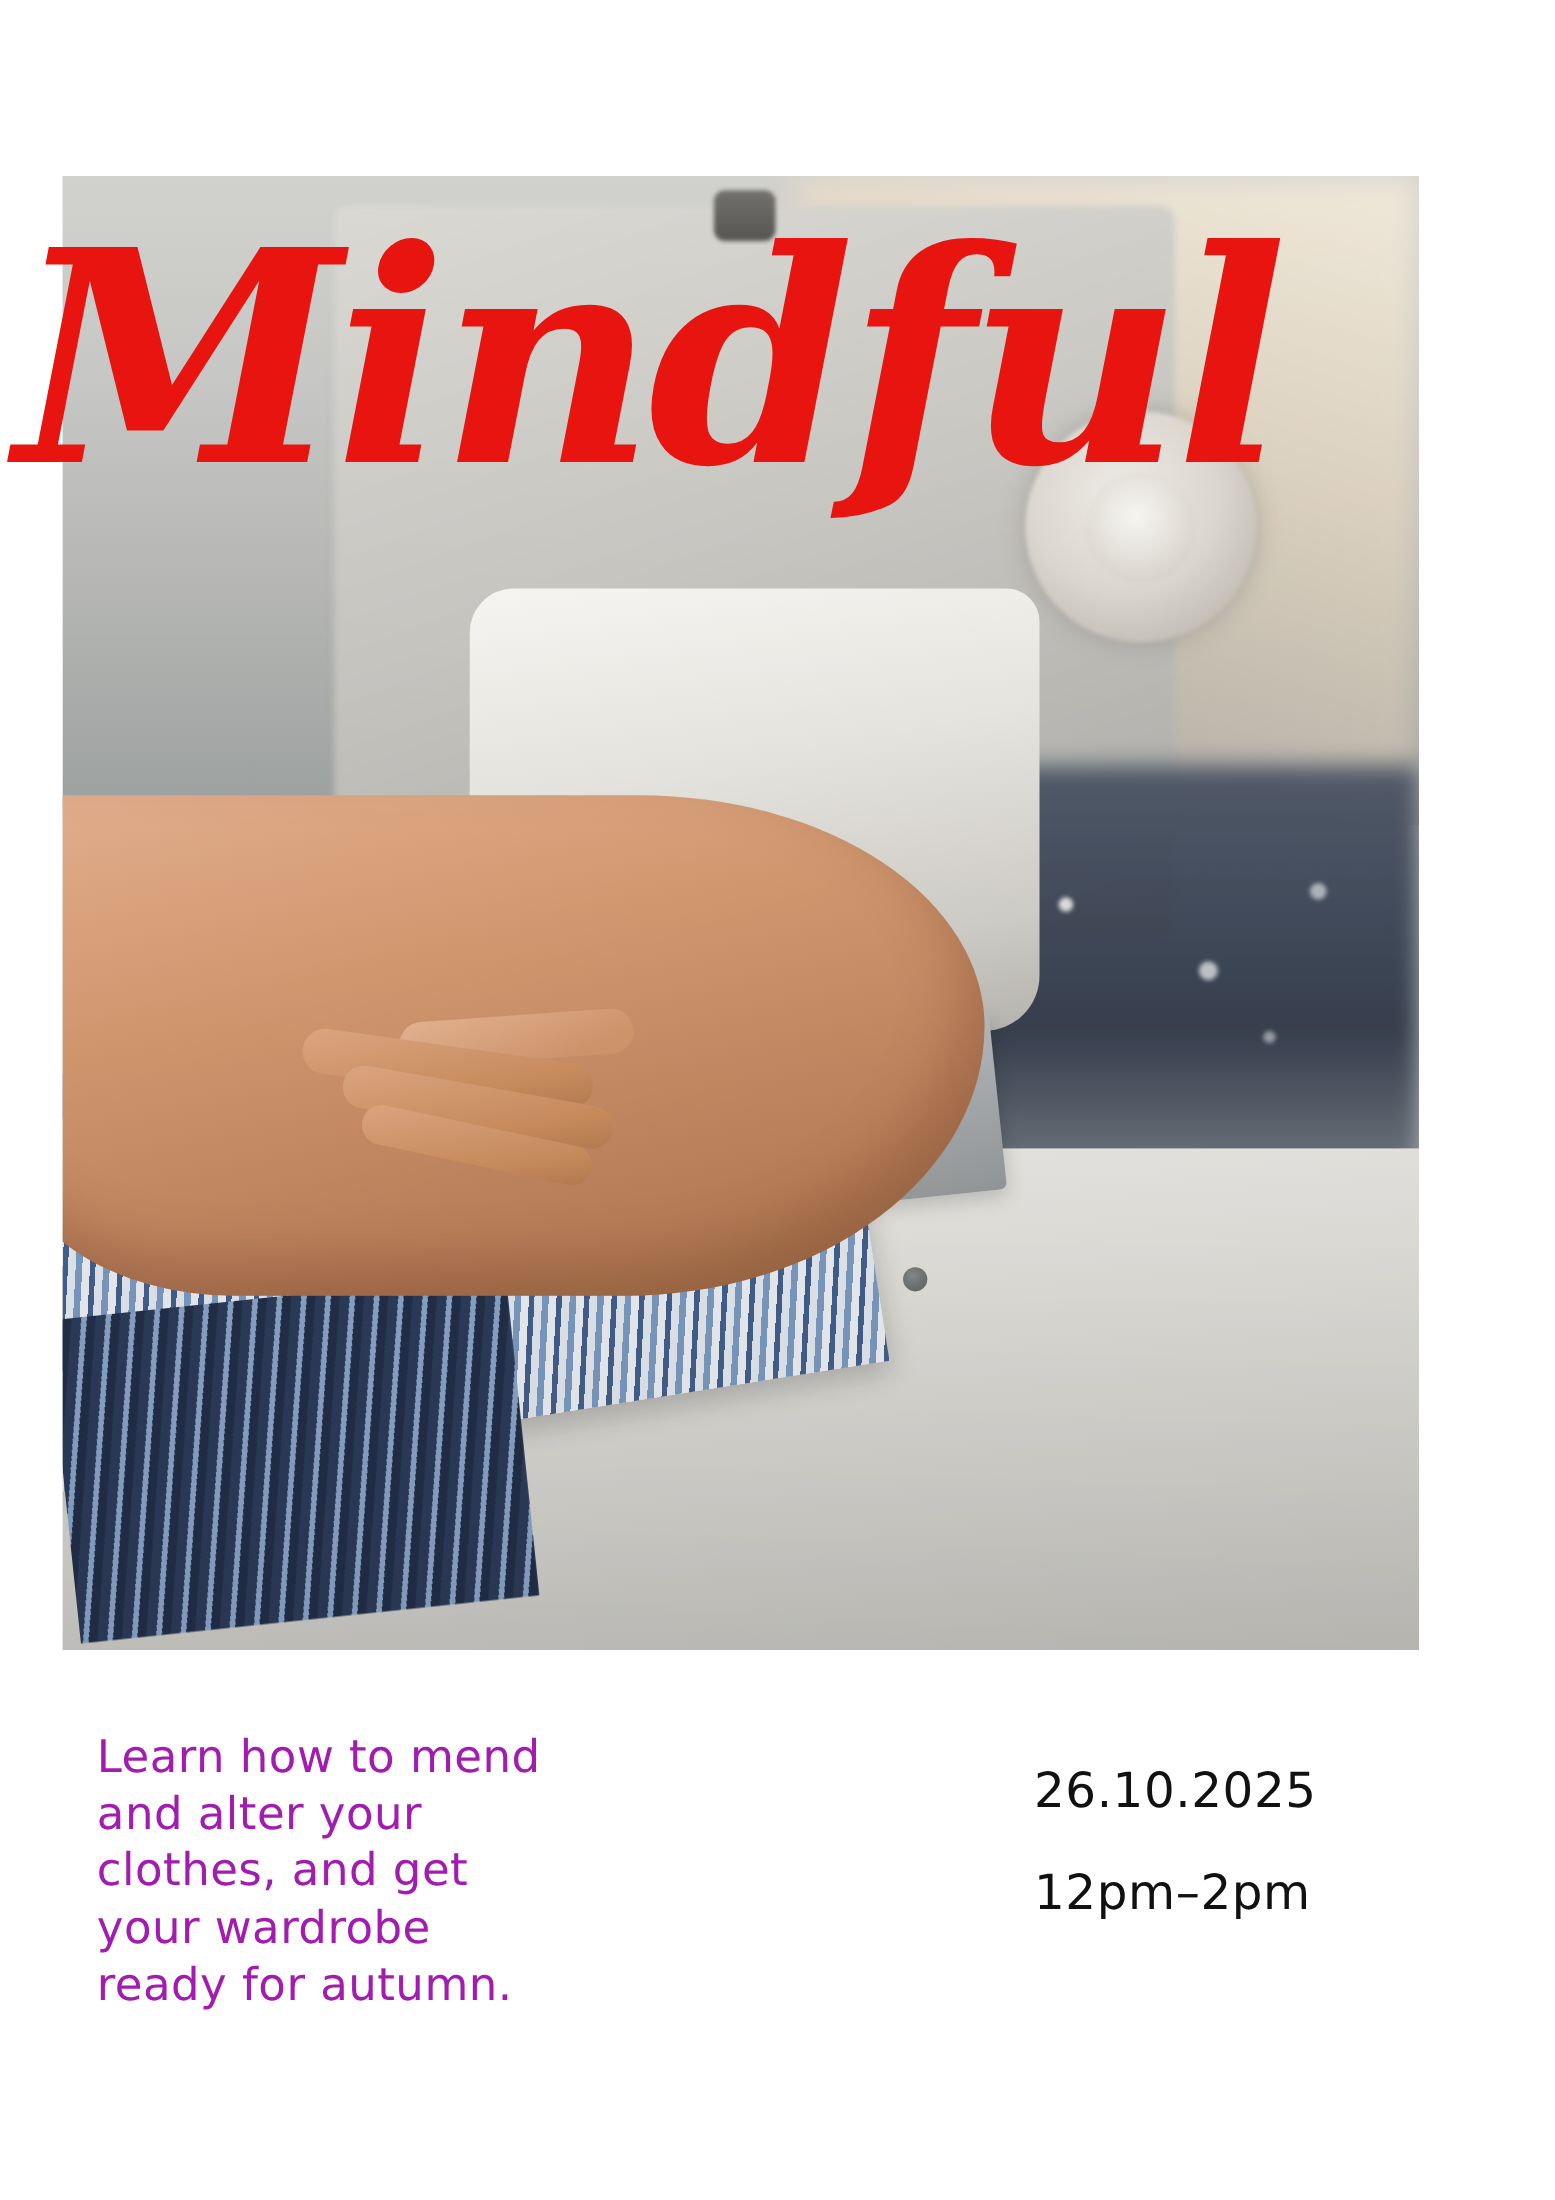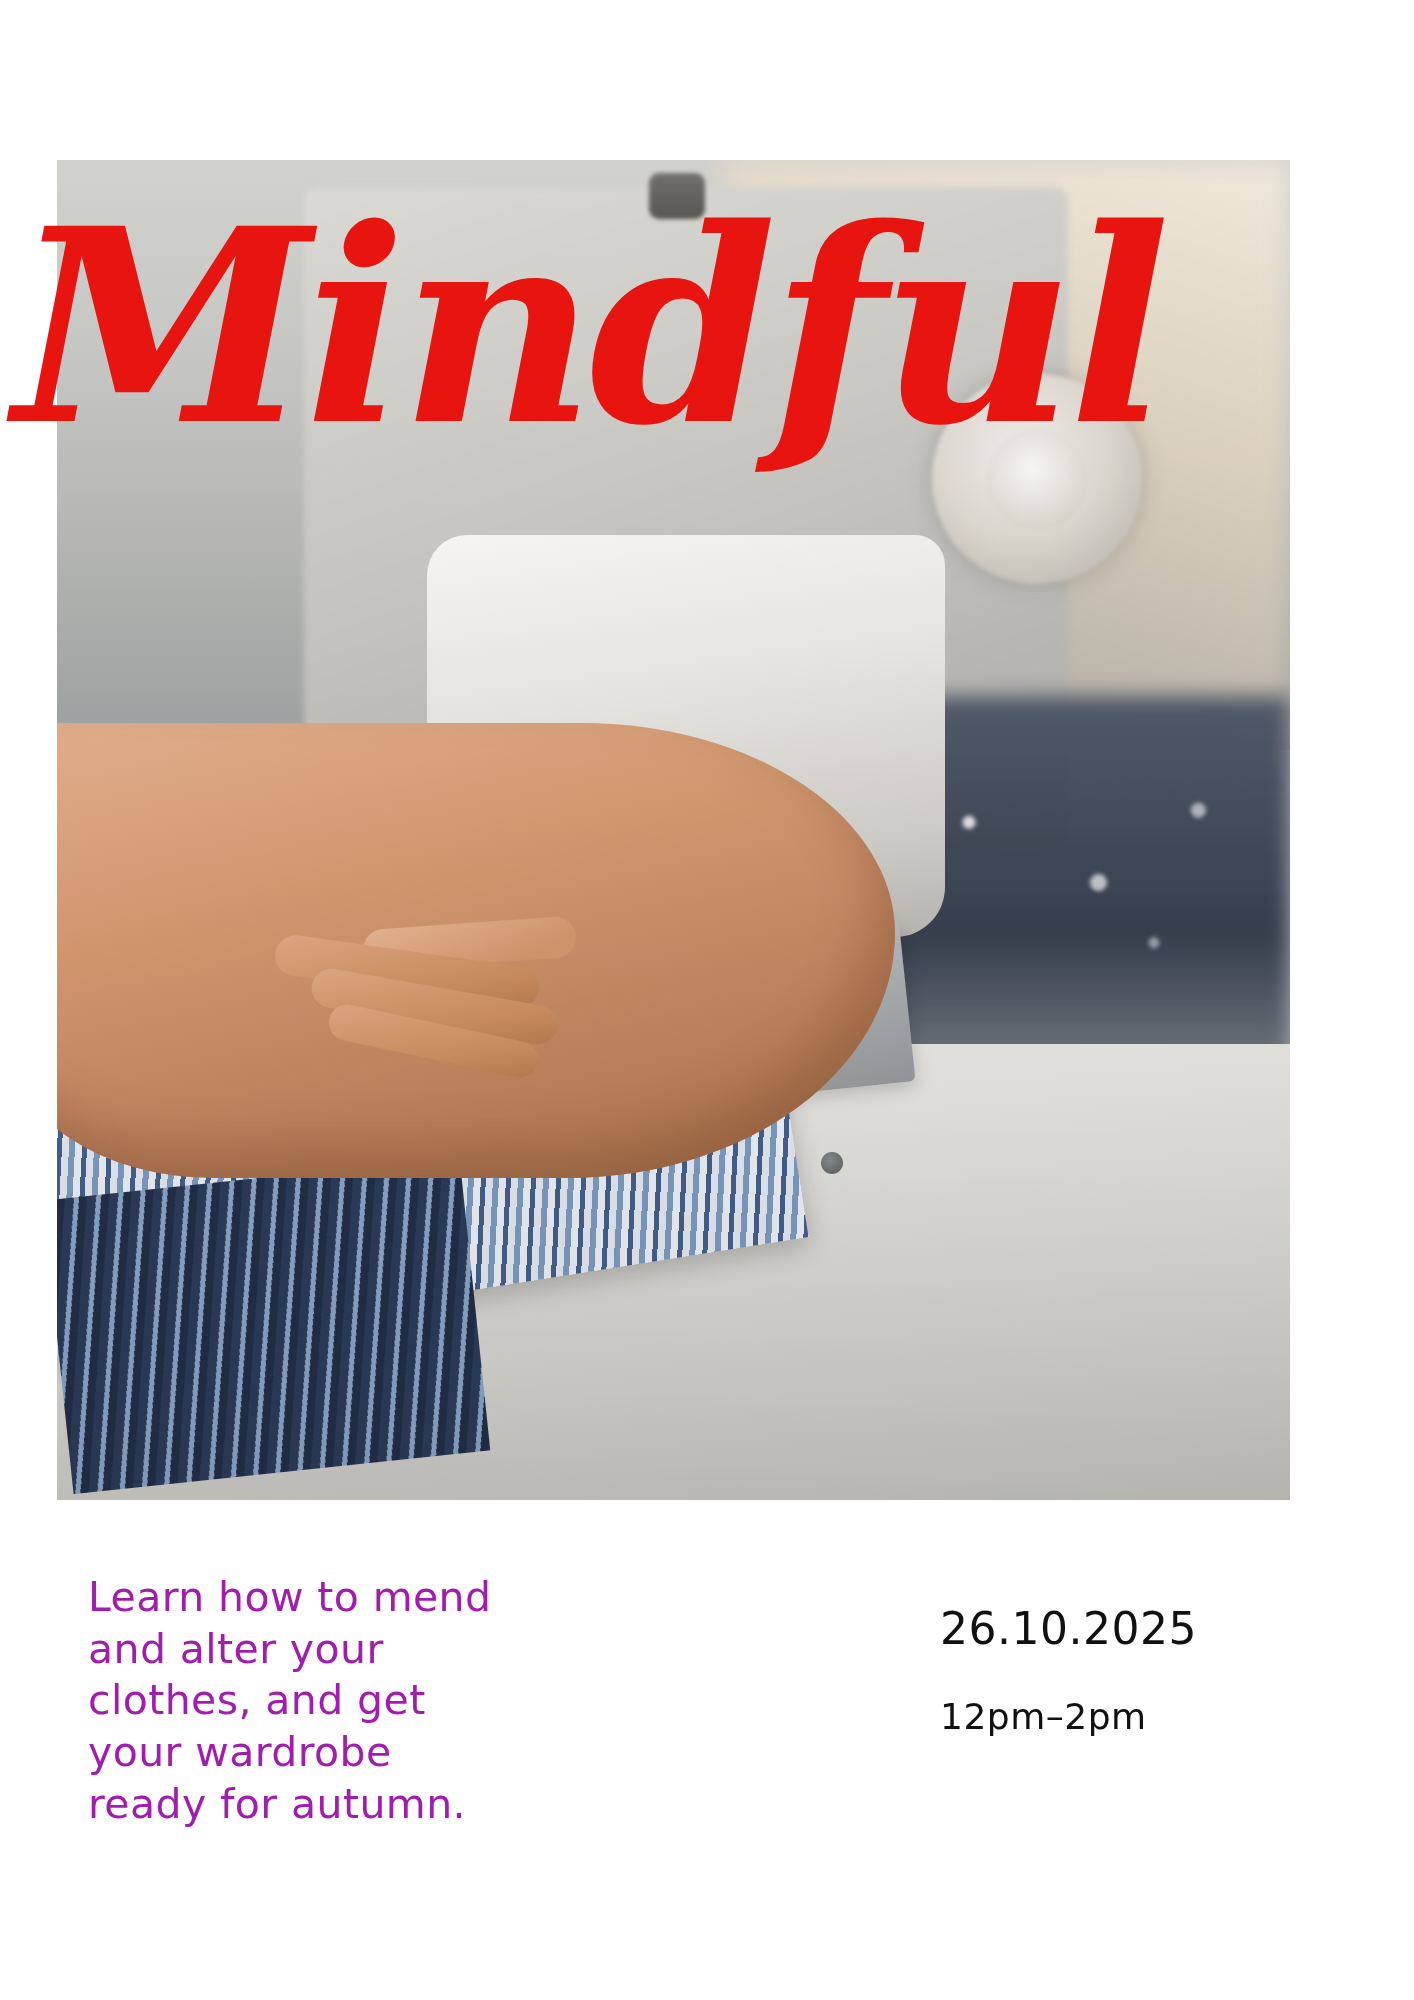--- a/index.html
+++ b/index.html
@@ -285,21 +285,21 @@
   .meta {
     position: absolute;
     left: 940px;
     top: 0;
     font-family: "DejaVu Sans", sans-serif;
     color: #111111;
     letter-spacing: 0.5px;
     margin-top: 45px;
   }
   .meta .date { font-size: 44px; line-height: 1.1; }
-  .meta .time { font-size: 36px; line-height: 1.1; margin-top: 44px; }
+  .meta .time { font-size: 44px; line-height: 1.1; margin-top: 44px; }
 </style>
 </head>
 <body>
 
 <div class="poster">
 
   <div class="photo-wrap">
     <div class="photo">
       <div class="bg-top"></div>
       <div class="bg-topright"></div>

